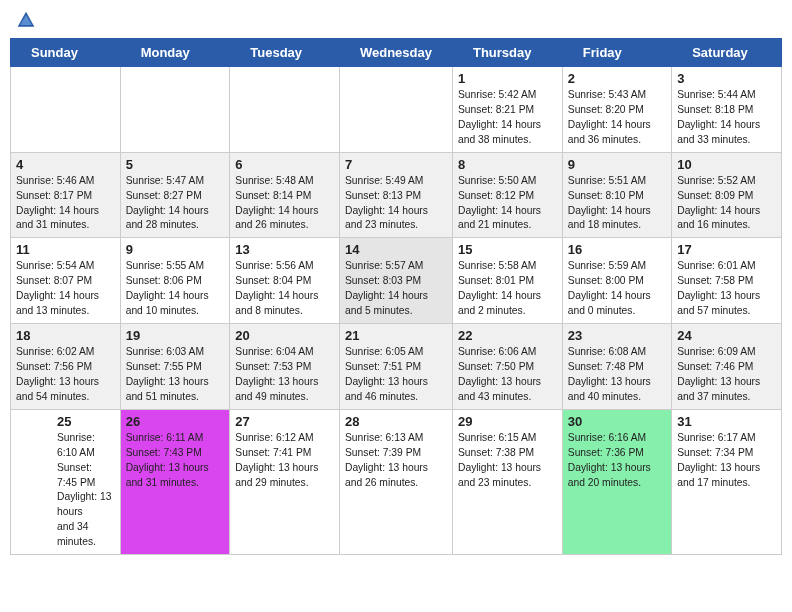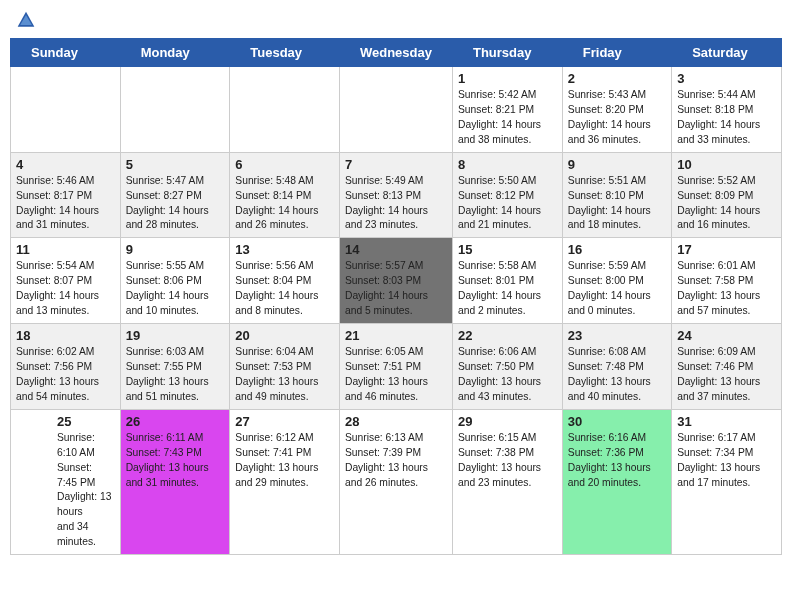--- a/index.html
+++ b/index.html
@@ -226,21 +226,21 @@
 Daylight: 14 hours
 and 10 minutes.</div>
         </td>
         <td style="background: rgb(255, 255, 255);">
           <span class="day-num">13</span>
           <div class="day-detail" style="white-space: pre-line;">Sunrise: 5:56 AM
 Sunset: 8:04 PM
 Daylight: 14 hours
 and 8 minutes.</div>
         </td>
-        <td style="background: #737373;">
+        <td style="background: #e5e5e5;">
           <span class="day-num">14</span>
           <div class="day-detail" style="white-space: pre-line;">Sunrise: 5:57 AM
 Sunset: 8:03 PM
 Daylight: 14 hours
 and 5 minutes.</div>
         </td>
         <td style="background: rgb(255, 255, 255); margin-top: 32px;">
           <span class="day-num">15</span>
           <div class="day-detail" style="white-space: pre-line;">Sunrise: 5:58 AM
 Sunset: 8:01 PM

